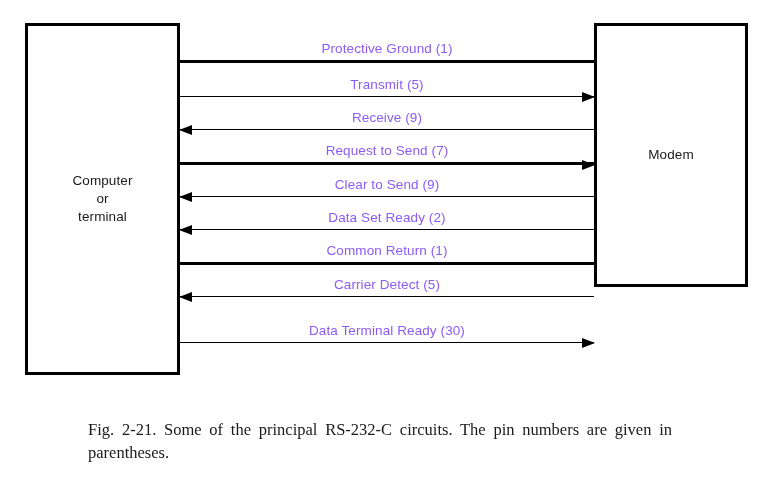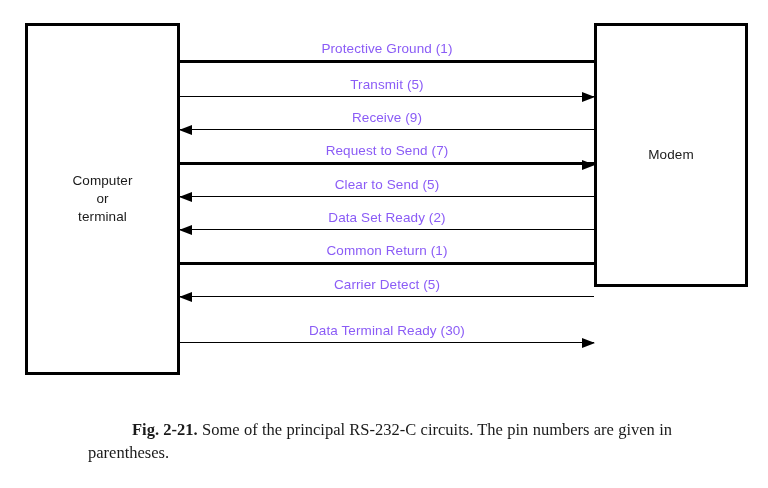--- a/index.html
+++ b/index.html
@@ -91,21 +91,21 @@
     position:absolute;
     left:88px;
     top:418px;
     width:584px;
     font-family:"Liberation Serif", serif;
     font-size:16.5px;
     line-height:23px;
     color:#1a1a1a;
     text-align:justify;
   }
-  #caption .fig-number{ font-weight:bold;margin-left:44px; }
+  #caption .fig-number{ font-weight:normal; }
   #caption .fig-body{ }
 </style>
 </head>
 <body>
 
 <div id="diagram">
 
   <div class="endpoint-box" id="box-left">
     <span class="endpoint-label">Computer
 or
@@ -133,21 +133,21 @@
           <div class="arrow left"></div>
         </div>
       </div>
       <div class="signal-row thick" style="top: 162px;">
         <span class="signal-label">Request to Send (7)</span>
         <div class="signal-line">
           <div class="arrow right"></div>
         </div>
       </div>
       <div class="signal-row" style="top: 196px;">
-        <span class="signal-label">Clear to Send (5)</span>
+        <span class="signal-label">Clear to Send (9)</span>
         <div class="signal-line">
           <div class="arrow left"></div>
         </div>
       </div>
       <div class="signal-row" style="top: 229px;">
         <span class="signal-label">Data Set Ready (2)</span>
         <div class="signal-line">
           <div class="arrow left"></div>
         </div>
       </div>

